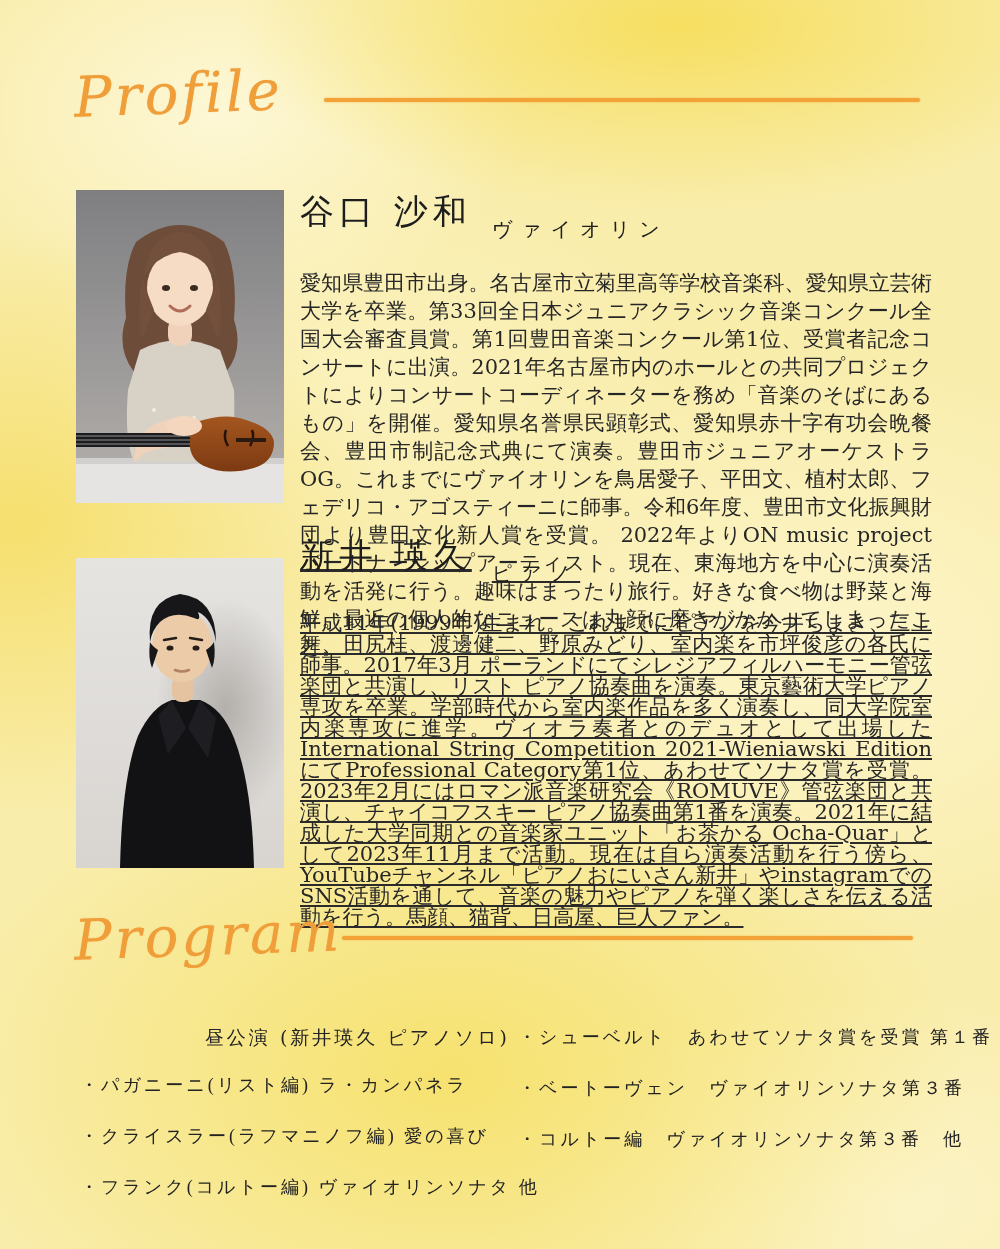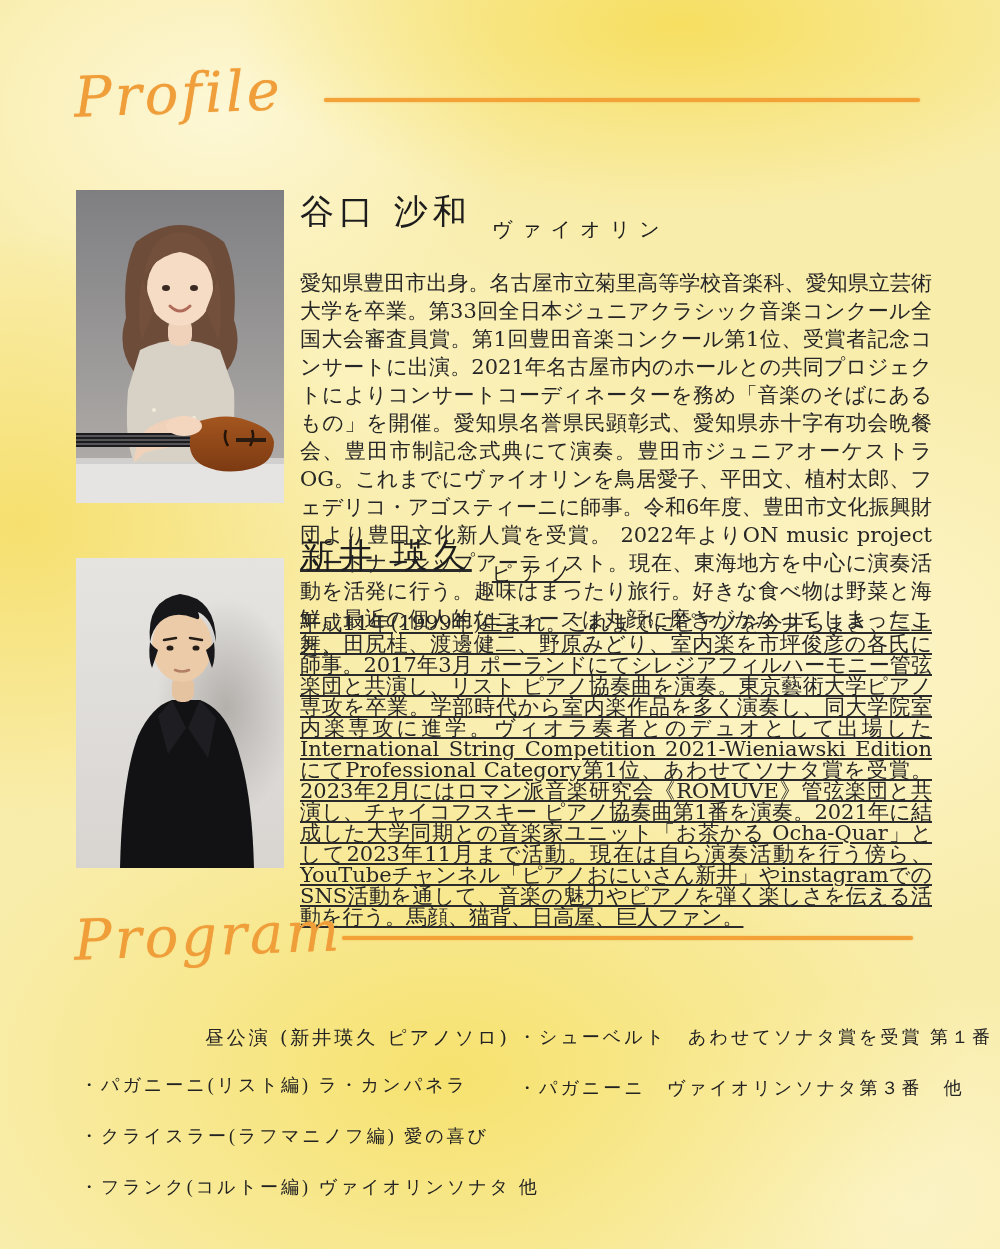--- a/index.html
+++ b/index.html
@@ -185,16 +185,17 @@
 
   <div class="program-col" style="left:80px;width:430px;">
     <p class="program-heading">昼公演 (新井瑛久 ピアノソロ)</p>
     <p class="program-item">・パガニーニ(リスト編) ラ・カンパネラ</p>
     <p class="program-item">・クライスラー(ラフマニノフ編) 愛の喜び</p>
     <p class="program-item">・フランク(コルトー編) ヴァイオリンソナタ 他</p>
   </div>
 
   <div class="program-col" style="left:518px;width:450px;">
     <p class="program-item">・シューベルト　あわせてソナタ賞を受賞 第１番</p>
-    <p class="program-item">・パガニーニ　ヴァイオリンソナタ第３番　他</p>
+    <p class="program-item">・ベートーヴェン　ヴァイオリンソナタ第３番</p>
+    <p class="program-item">・コルトー編　ヴァイオリンソナタ第３番　他</p>
   </div>
 
 </div>
 
 </body></html>

